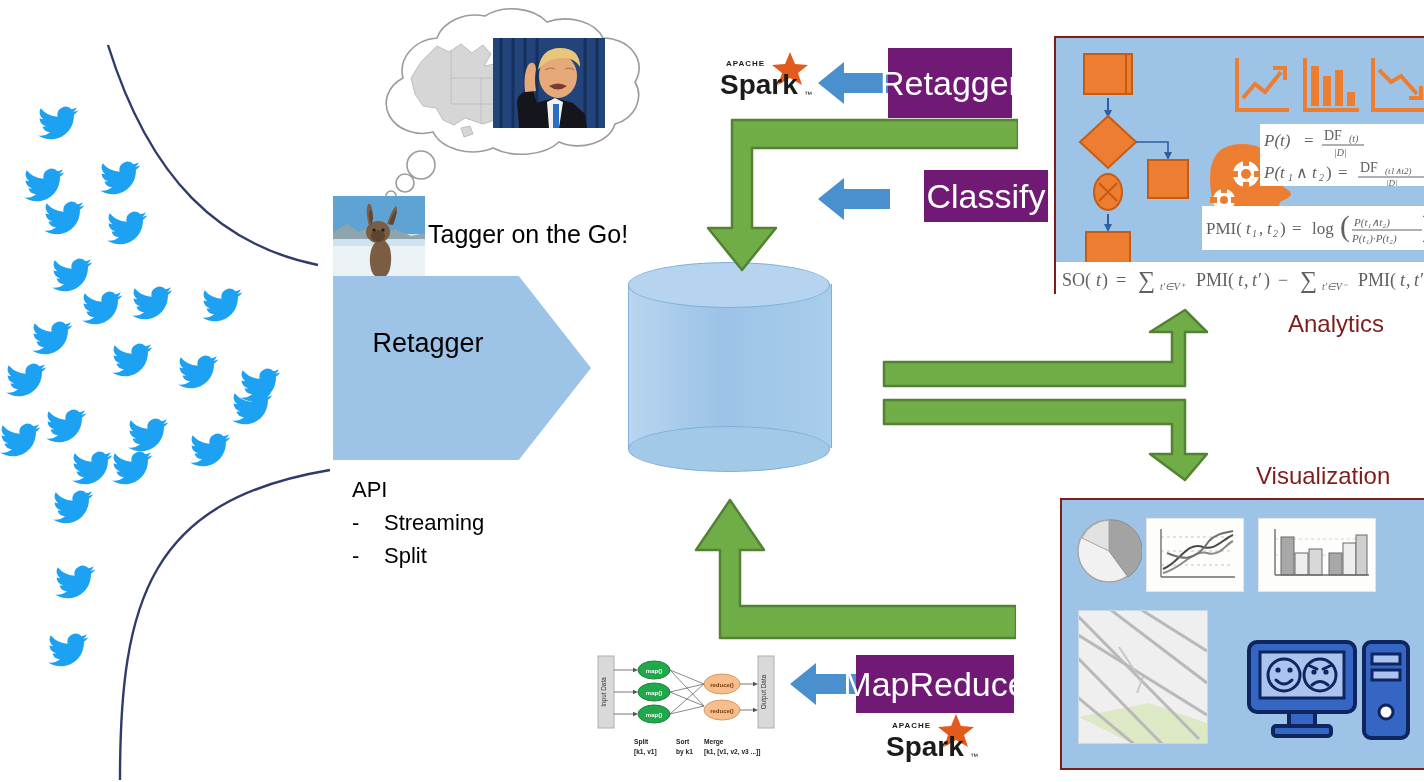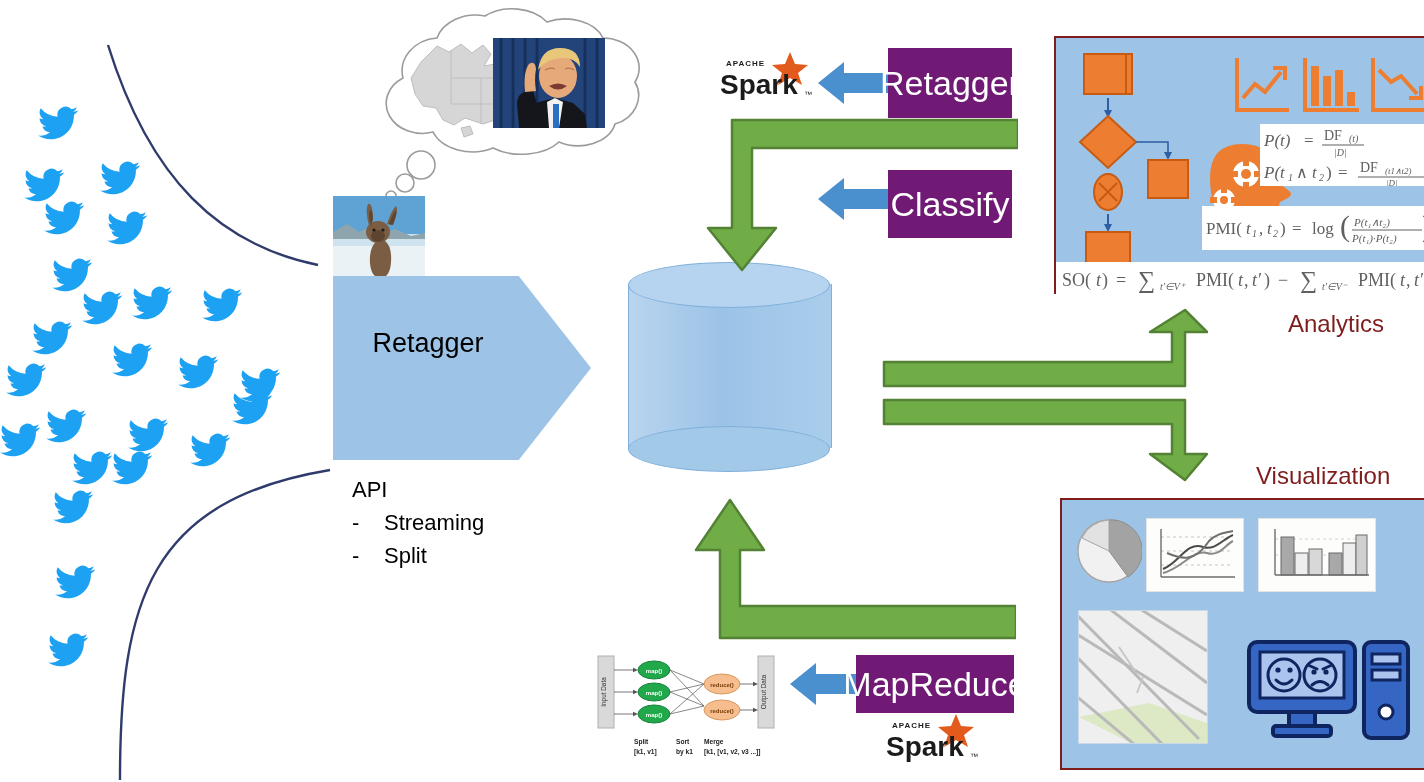--- a/index.html
+++ b/index.html
@@ -285,20 +285,21 @@
       <g fill="#5d4531">
         <path d="M38,30 q-3,-11 -1,-16 q2,-1 3,9 z"></path>
         <path d="M56,28 q4,-11 7,-14 q2,2 -3,15 z"></path>
         <ellipse cx="45" cy="40" rx="7" ry="6"></ellipse>
       </g>
       <circle cx="41" cy="34" r="1.6" fill="#1d1a17"></circle>
       <circle cx="50" cy="34" r="1.6" fill="#1d1a17"></circle>
     </svg>
   </div>
 
+  <div class="abs" id="tagger-go">Tagger on the Go!</div>
 
   <div class="abs" id="harvester">
     <div class="shape"></div>
     <div class="lbl">
       <div>Retagger</div>
     </div>
   </div>
 
   <div class="abs" id="api">
     <div>API</div>
@@ -370,21 +371,21 @@
       <path d="M0,21 L26,0 L26,11 L72,11 L72,31 L26,31 L26,42 Z" fill="#4A90CF"></path>
     </svg>
   </div>
   <div class="bluearrow" style="left:790px;top:663px;width:72px;height:42px;">
     <svg viewBox="0 0 72 42" xmlns="http://www.w3.org/2000/svg">
       <path d="M0,21 L26,0 L26,11 L72,11 L72,31 L26,31 L26,42 Z" fill="#4A90CF"></path>
     </svg>
   </div>
 
   <div class="pbox" style="left:888px;top:48px;width:124px;height:70px;">Retagger</div>
-  <div class="pbox" style="left:888px;top:170px;width:124px;height:68px;">Classify</div>
+  <div class="pbox" style="left:924px;top:170px;width:124px;height:52px;">Classify</div>
   <div class="pbox" style="left:856px;top:655px;width:158px;height:58px;">MapReduce</div>
 
   <div class="panel" style="left:1030px;top:36px;width:384px;height:254px;">
 
     <div class="an-flow">
       <svg viewBox="0 0 150 230" xmlns="http://www.w3.org/2000/svg">
         <rect x="14" y="4" width="48" height="40" fill="#ED7D31" stroke="#C75B12" stroke-width="2"></rect>
         <line x1="56" y1="4" x2="56" y2="44" stroke="#C75B12" stroke-width="2"></line>
         <path d="M38,48 L38,62" stroke="#2E5FA3" stroke-width="2"></path>
         <path d="M38,68 l-4,-8 h8 z" fill="#2E5FA3"></path>

